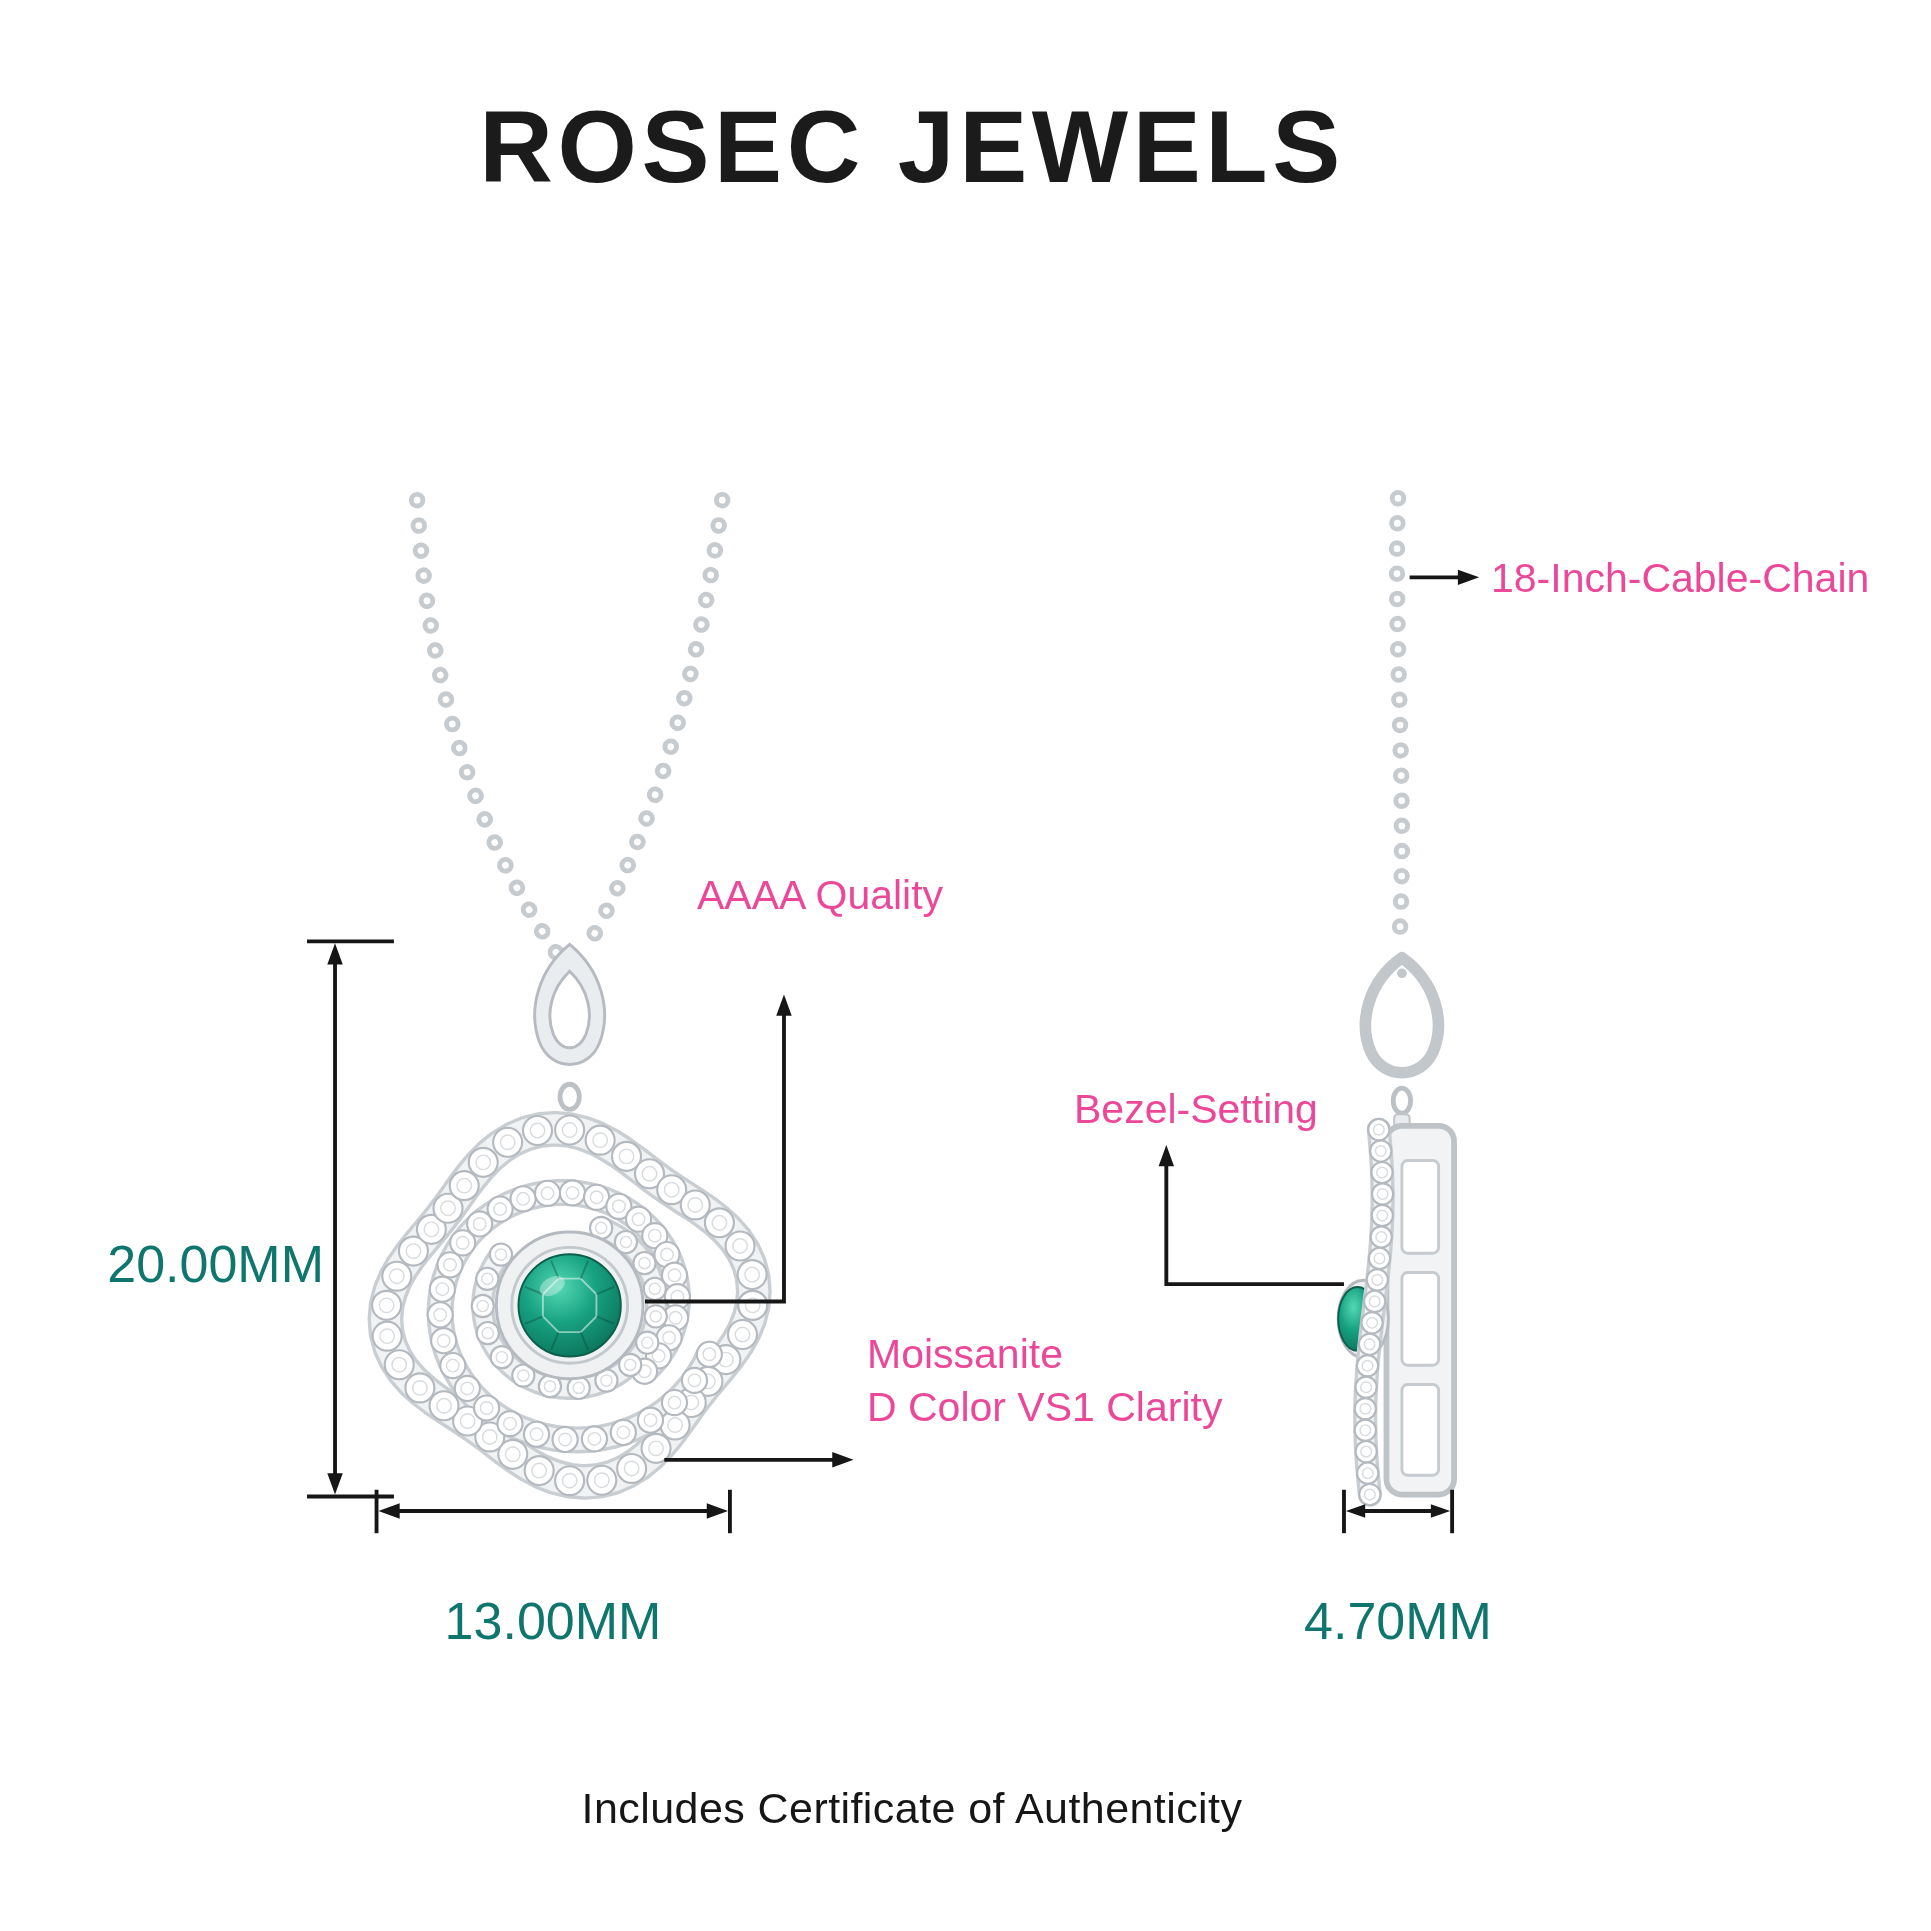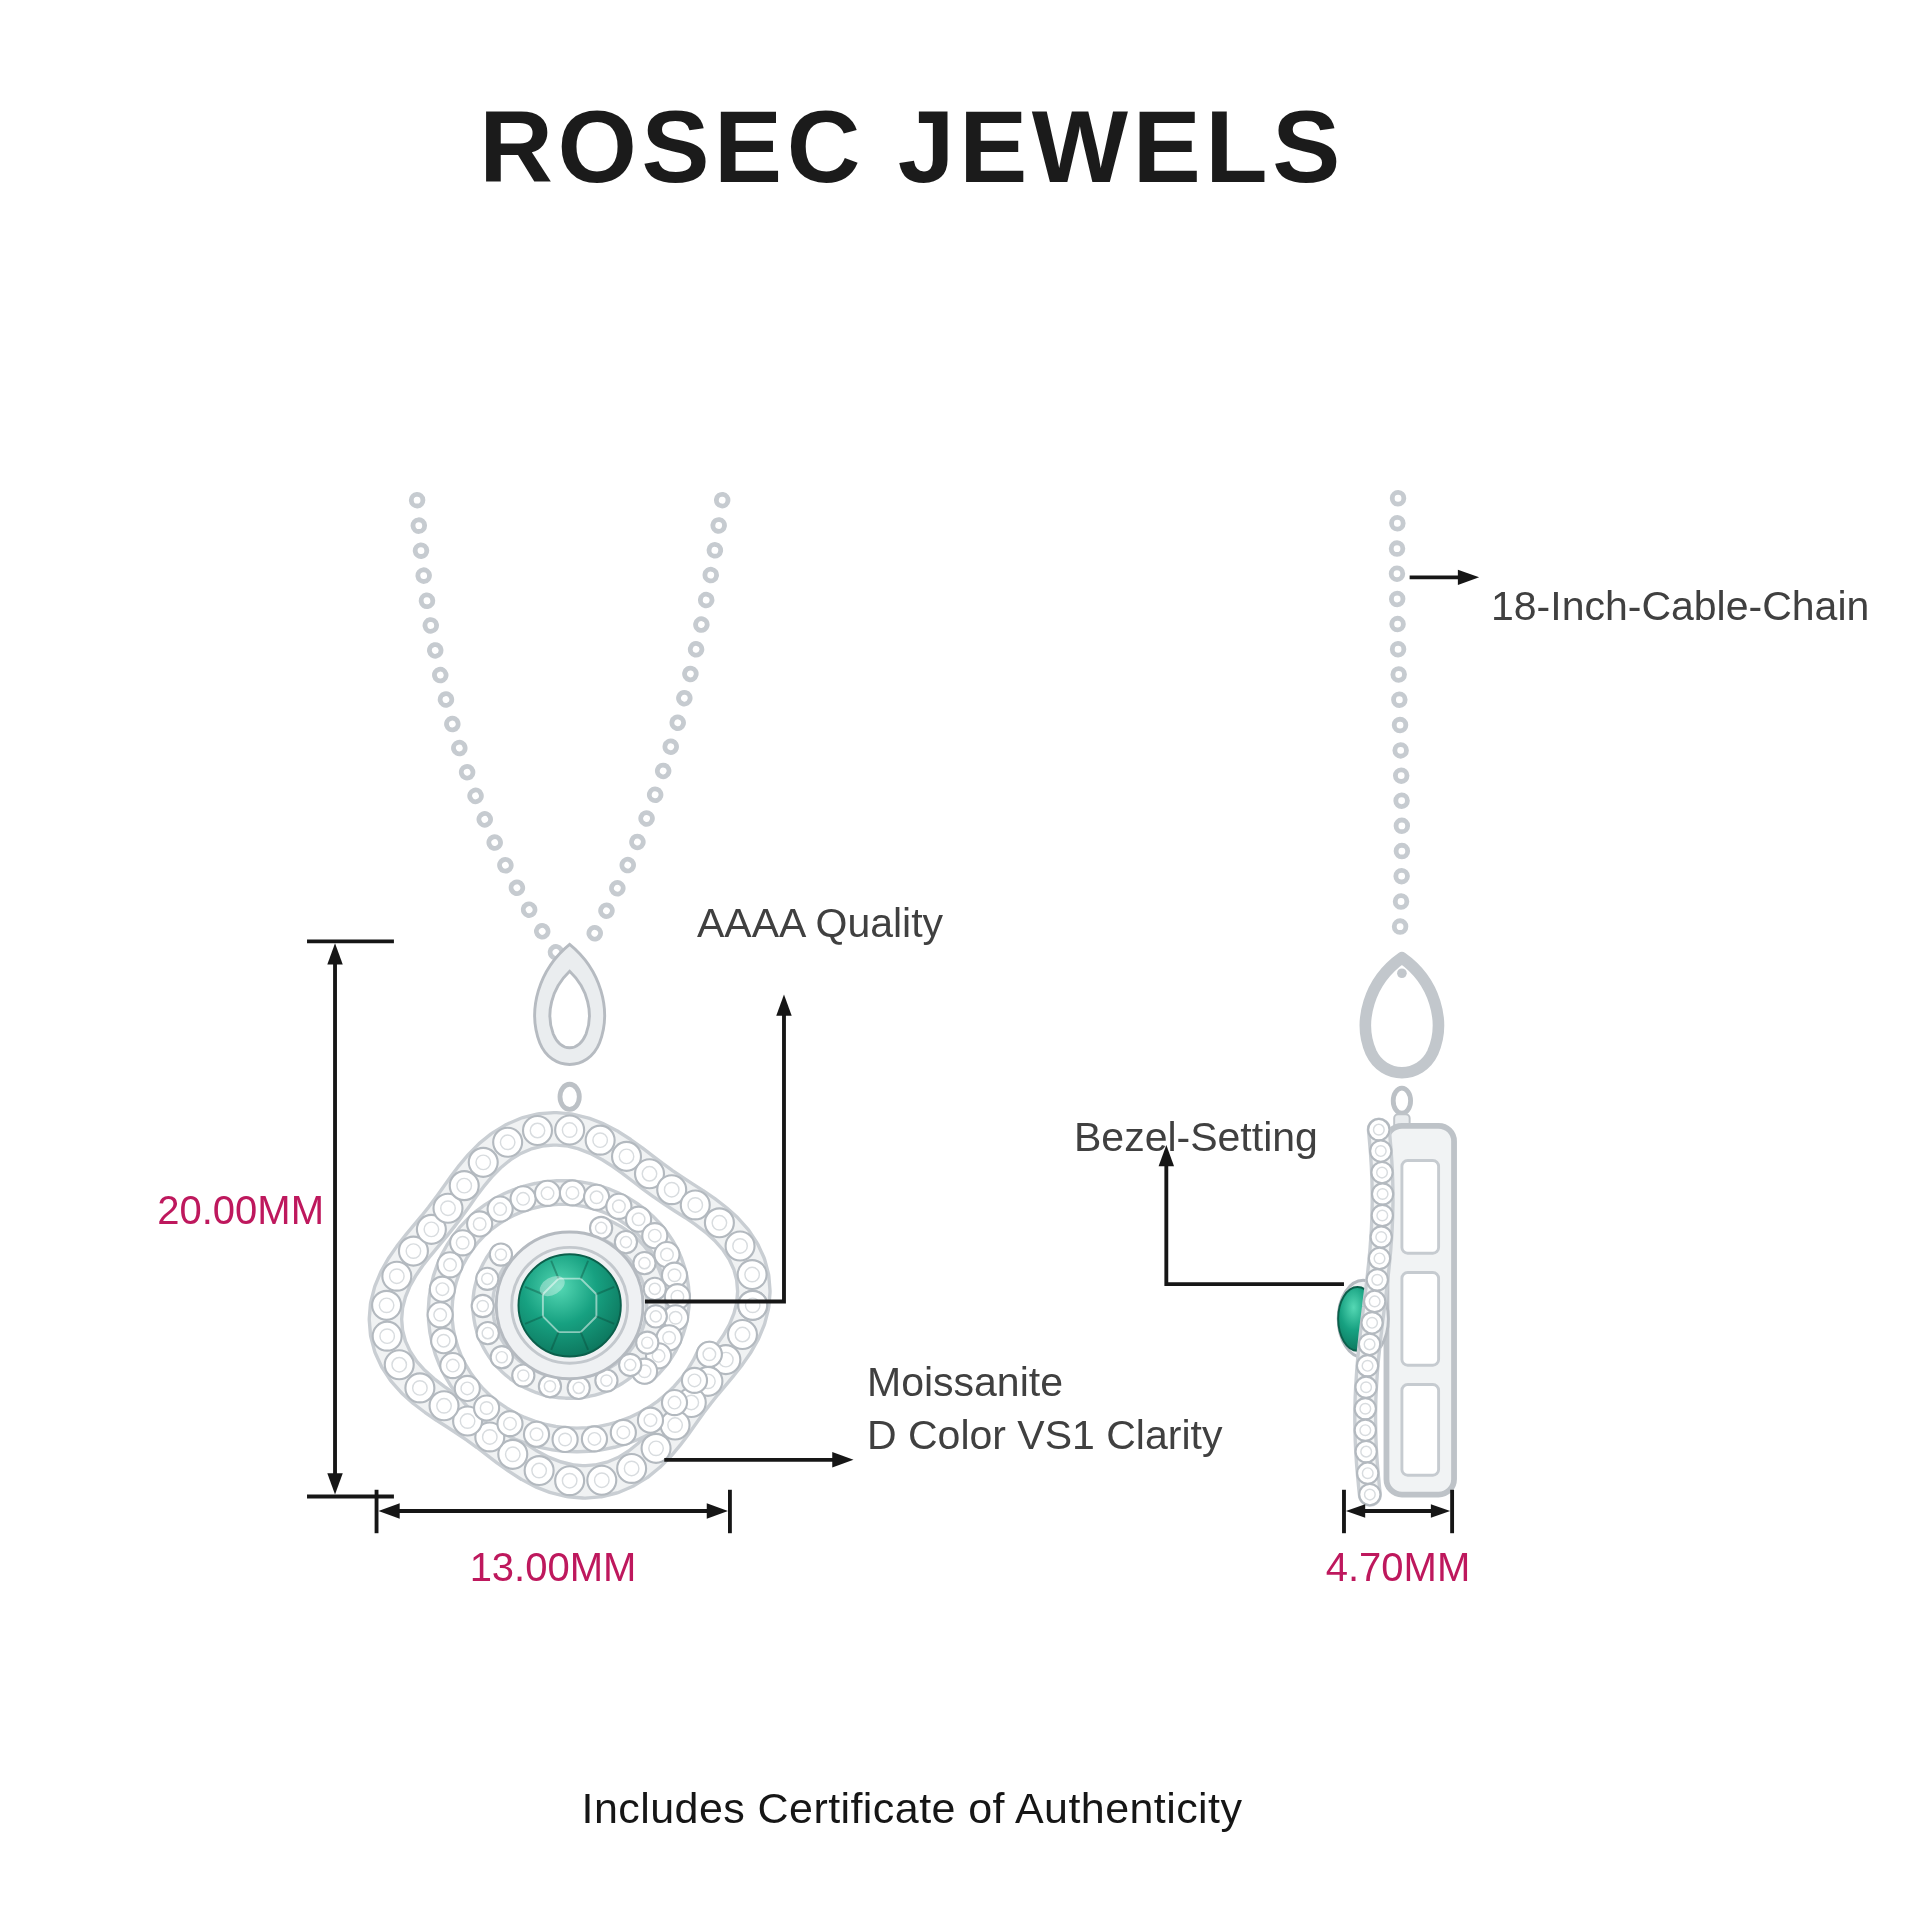--- a/index.html
+++ b/index.html
@@ -2,26 +2,26 @@
 <html><head>
 <meta charset="utf-8">
 <style>
   html,body{margin:0;padding:0;background:#ffffff;}
   .page{position:relative;width:1931px;height:1931px;background:#ffffff;overflow:hidden;
         font-family:Liberation Sans, sans-serif;color:#161616;}
   .centered{position:absolute;left:912px;transform:translateX(-50%);white-space:nowrap;}
   .brand-title{top:89px;font-size:102px;font-weight:700;letter-spacing:0.045em;color:#1b1b1b;}
   .tagline{top:241px;font-size:50px;letter-spacing:0.035em;color:#1e1e1e;}
   .footer-note{top:1784px;font-size:43px;letter-spacing:0.01em;}
-  .ann{position:absolute;font-size:41px;line-height:1.3;white-space:nowrap;color:#404040;margin-top:28px;}
+  .ann{position:absolute;font-size:41px;line-height:1.3;white-space:nowrap;color:#ec4899;}
   .ann-chain{left:1491px;top:552px;}
   .ann-emerald{left:697px;top:869px;}
   .ann-bezel{left:1074px;top:1083px;}
   .ann-moissanite{left:867px;top:1328px;}
-  .dim{position:absolute;font-size:40px;white-space:nowrap;color:#be185d;}
+  .dim{position:absolute;font-size:52px;white-space:nowrap;color:#0f766e;margin-top:46px;}
   .dim-height{right:1607px;top:1188px;}
   .dim-width{left:553px;top:1545px;transform:translateX(-50%);}
   .dim-depth{left:1398px;top:1545px;transform:translateX(-50%);}
   svg.art{position:absolute;left:0;top:0;}
 </style>
 </head>
 <body>
 
 <div class="page">
 

